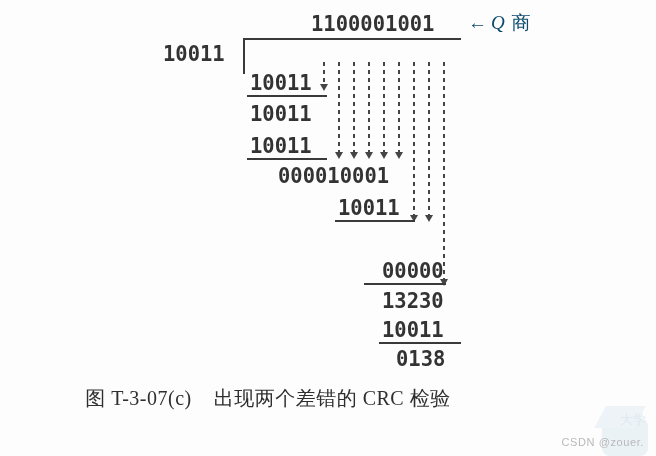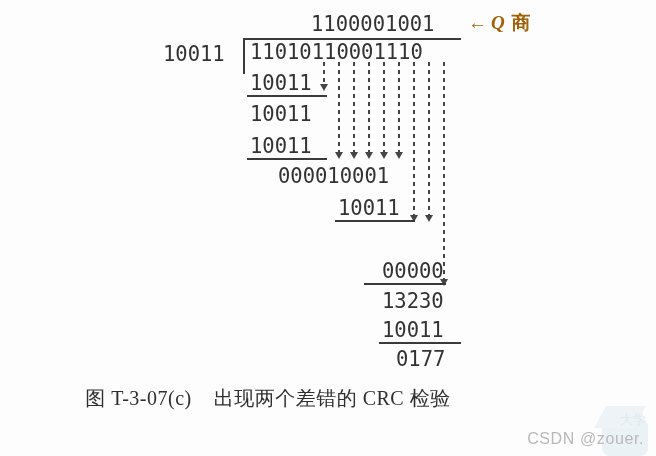--- a/index.html
+++ b/index.html
@@ -21,34 +21,33 @@
     width: 656px;
     height: 456px;
   }
   .abs { position: absolute; }
 
   
   .digits {
     font-family: "DejaVu Sans Mono", "Liberation Mono", monospace;
     font-size: 20.5px;
     letter-spacing: 0px;
-    font-weight: 400;
+    font-weight: 700;
     color: #333333;
     white-space: pre;
     line-height: 24px;
   }
 
   
   .label {
     font-family: "Liberation Serif", "DejaVu Serif", serif;
     font-size: 19px;
-    color: #a16207;
+    color: #0c4a6e;
     white-space: nowrap;
     line-height: 22px;
-    font-weight: bold;
   }
   .label .mathit {
     font-style: italic;
     font-family: "Liberation Serif", "DejaVu Serif", serif;
     padding: 0 2px;
   }
   .label .sup {
     font-size: 12px;
     vertical-align: super;
     font-style: italic;
@@ -103,21 +102,21 @@
     letter-spacing: 0.5px;
   }
   #caption .gap { display: inline-block; width: 22px; }
 
   
   #watermark {
     position: absolute;
     right: 12px;
     bottom: 8px;
     font-family: "Liberation Sans", sans-serif;
-    font-size: 16px;
+    font-size: 11px;
     color: #b9b9b9;
     letter-spacing: 0.6px;
   }
   #wm-logo {
     position: absolute;
     right: 6px;
     bottom: 0px;
     width: 74px;
     height: 52px;
     color: #e8eef3;
@@ -161,21 +160,20 @@
   <div class="abs digits" style="left:163px; top:42px;">10011</div>
 
   <div class="abs bracket-v" style="left:243px; top:38px; height:36px;"></div>
   <div class="abs bracket-h" style="left:243px; top:38px; width:218px;"></div>
 
   <div class="abs digits" style="left:311px; top:12px;">1100001001</div>
   <div class="abs label" style="left:468px; top:12px;">
     <span class="arrow-left">←</span><span class="mathit">Q</span>&nbsp;<span>商</span>
   </div>
 
-  <div class="abs digits" style="left:250px; top:40px;">11010110001110</div>
 
   <div class="abs digits" style="left:250px; top:71px;">10011</div>
   <div class="abs rule" style="left:247px; top:95px; width:80px;"></div>
 
   <div class="abs digits" style="left:250px; top:102px;">10011</div>
 
   <div class="abs digits" style="left:250px; top:134px;">10011</div>
   <div class="abs rule" style="left:247px; top:158px; width:80px;"></div>
 
   <div class="abs digits" style="left:278px; top:164px;">000010001</div>
@@ -185,21 +183,21 @@
 
 
   <div class="abs digits" style="left:382px; top:259px;">00000</div>
   <div class="abs rule" style="left:364px; top:283px; width:82px;"></div>
 
   <div class="abs digits" style="left:382px; top:289px;">13230</div>
 
   <div class="abs digits" style="left:382px; top:318px;">10011</div>
   <div class="abs rule" style="left:379px; top:342px; width:82px;"></div>
 
-  <div class="abs digits" style="left:396px; top:347px;">0177</div>
+  <div class="abs digits" style="left:396px; top:347px;">0138</div>
 
   <div id="caption">
     <span>图 T-3-07(c)</span><span class="gap"></span><span>出现两个差错的 CRC 检验</span>
   </div>
 
   <svg id="wm-logo" viewBox="0 0 74 52" aria-hidden="true">
     <rect x="26" y="14" width="46" height="38" rx="8" fill="#eaf1f6"></rect>
     <path d="M30 2 L70 2 L58 24 L18 24 Z" fill="#edf3f7"></path>
     <text x="44" y="20" font-family="Liberation Sans, sans-serif" font-size="13" fill="#dbe6ee">大学</text>
   </svg>

